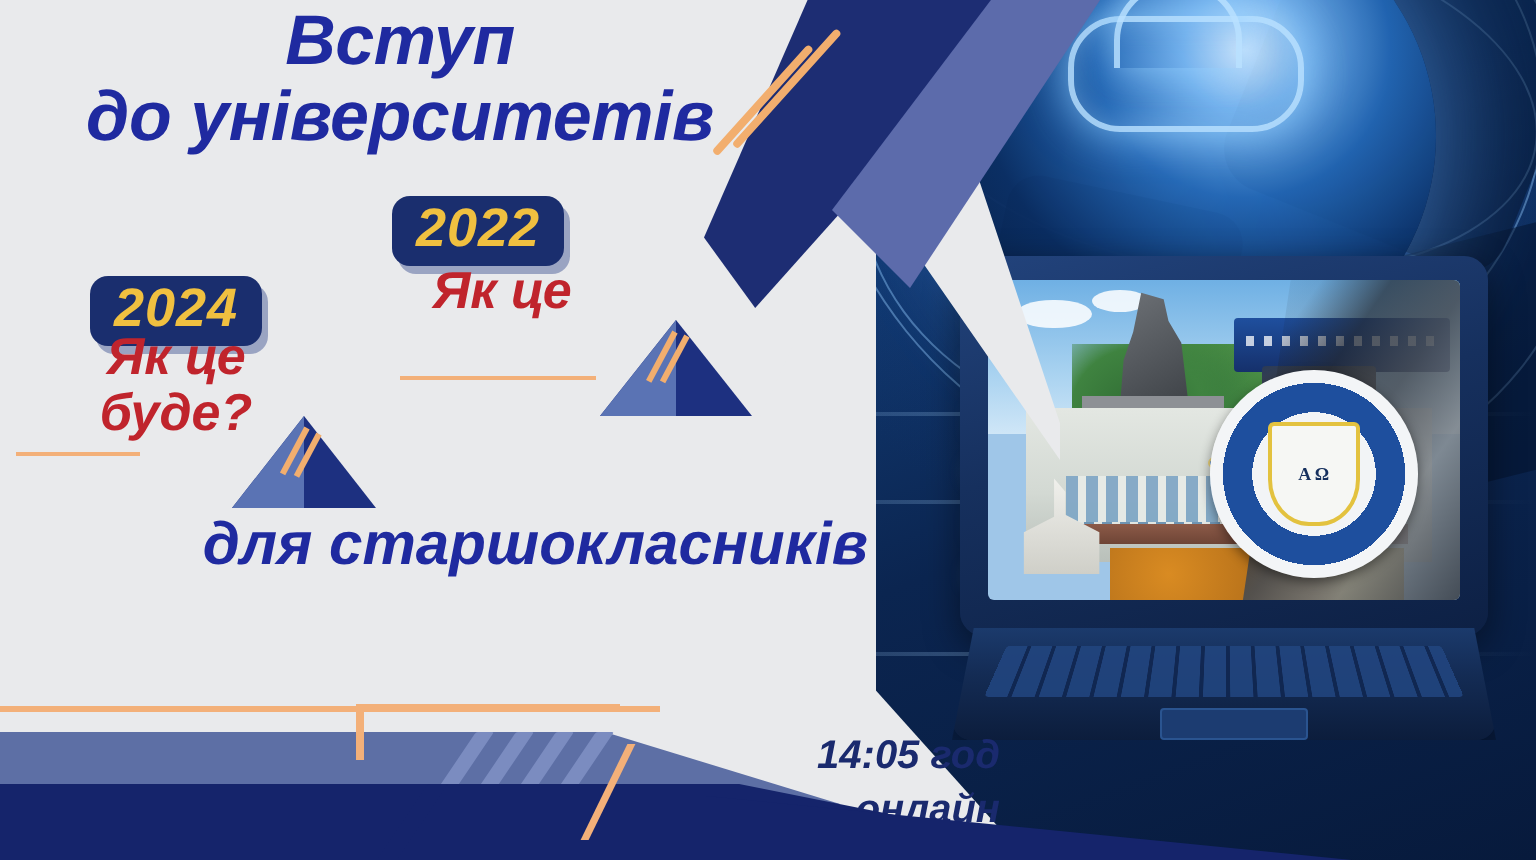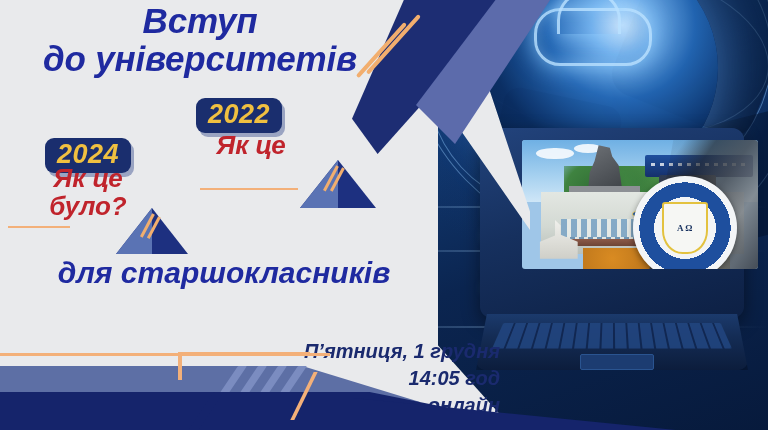--- a/index.html
+++ b/index.html
@@ -157,42 +157,42 @@
 
   .q-underline{position:absolute;height:2px;background:#f3b079;}
   #ul-2023{left:200px;top:188px;width:98px;}
   #ul-2024{left:8px;top:226px;width:62px;}
 
   .consult{
     position:absolute;left:14px;top:256px;width:420px;
     font-size:30px;font-weight:bold;font-style:italic;color:#1f2aa0;
     line-height:1.1;text-align:center;
   }
-  .consult .c2{display:block;}
+  .consult .c2{display:block;text-align:right;}
 
   .meta{
     position:absolute;right:296px;
     font-size:20px;font-weight:bold;font-style:italic;color:#1a2a6e;
     text-align:right;white-space:nowrap;
   }
   #meta-date{top:340px;right:268px;}
   #meta-time{top:367px;right:268px;}
   #meta-mode{top:394px;right:268px;}
 
   
   .laptop{position:absolute;left:476px;top:128px;width:272px;height:230px;}
   .lid{
     position:absolute;left:4px;top:0;width:264px;height:190px;
     background:linear-gradient(165deg,#22437c 0%,#16305e 45%,#0d2044 100%);
     border-radius:12px;
     box-shadow:0 6px 18px rgba(0,0,0,.45);
   }
   .screen{
-    position:absolute;left:14px;top:12px;width:236px;height:129px;
-    border-radius:3px;overflow:hidden;background:#9fc6e8;margin-left:28px;
+    position:absolute;left:14px;top:12px;width:236px;height:160px;
+    border-radius:3px;overflow:hidden;background:#9fc6e8;
   }
   
   .sky{position:absolute;left:0;top:0;width:100%;height:48%;
        background:linear-gradient(180deg,#6fb0e4 0%,#a8d2f0 60%,#cfe6f7 100%);}
   .cloud-p{position:absolute;background:rgba(255,255,255,.85);border-radius:50%;}
   .trees{position:absolute;left:18%;top:20%;width:46%;height:32%;
          background:radial-gradient(circle at 30% 70%,#2f6b33 0%,#3f8340 40%,rgba(0,0,0,0) 70%),
                     radial-gradient(circle at 62% 55%,#35763a 0%,#4b8f46 45%,rgba(0,0,0,0) 72%),
                     radial-gradient(circle at 85% 72%,#2c6530 0%,#407a38 45%,rgba(0,0,0,0) 72%);}
   .statue{position:absolute;left:26%;top:4%;width:17%;height:34%;
@@ -362,29 +362,28 @@
 
   <div class="badge" id="badge-2023">2022</div>
   <div class="qtext" id="q-2023">
     <span>Як це</span><br>
   </div>
   <div class="q-underline" id="ul-2023"></div>
 
   <div class="badge" id="badge-2024">2024</div>
   <div class="qtext" id="q-2024">
     <span>Як це</span><br>
-    <span>було?</span>
+    <span>буде?</span>
   </div>
   <div class="q-underline" id="ul-2024"></div>
 
   <div class="consult">
     <span class="c2">для старшокласників</span>
   </div>
 
-  <div class="meta" id="meta-date">П’ятниця, 1 грудня</div>
   <div class="meta" id="meta-time">14:05 год</div>
   <div class="meta" id="meta-mode">онлайн</div>
 
   <div class="band-orange-line"></div>
   <div class="band-slate"></div>
   <div class="slash" style="left:238px;top:366px;width:9px;height:40px;transform:skewX(-34deg);"></div>
   <div class="slash" style="left:258px;top:366px;width:9px;height:40px;transform:skewX(-34deg);"></div>
   <div class="slash" style="left:278px;top:366px;width:9px;height:40px;transform:skewX(-34deg);"></div>
   <div class="slash" style="left:298px;top:366px;width:9px;height:40px;transform:skewX(-34deg);"></div>
   <div class="band-navy"></div>

